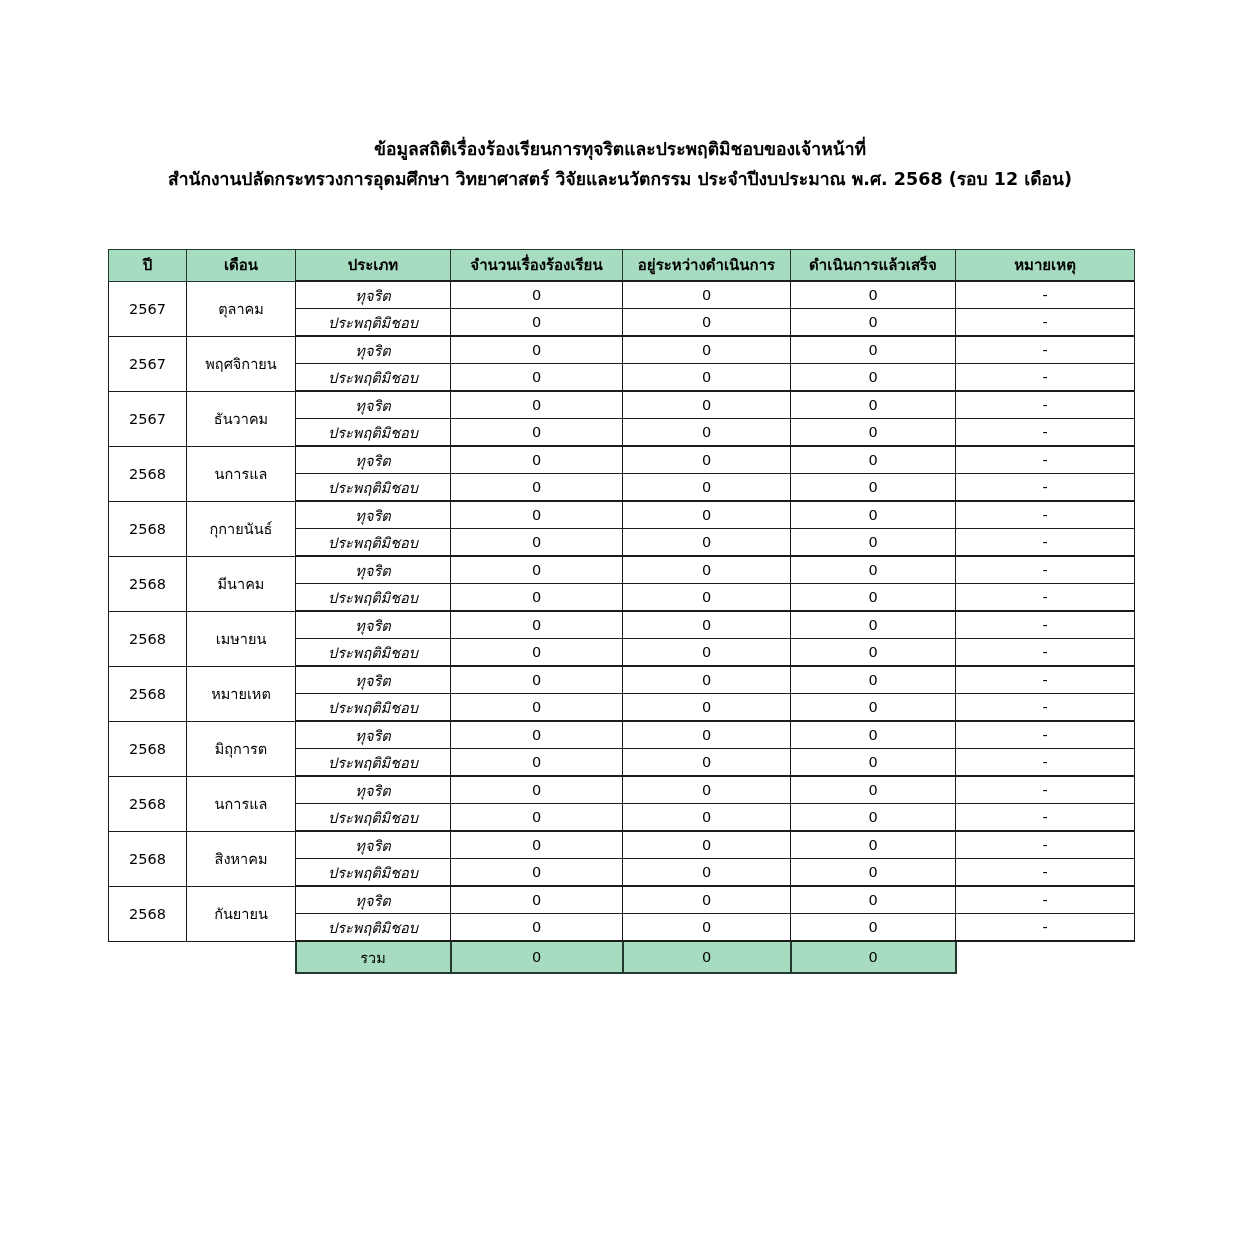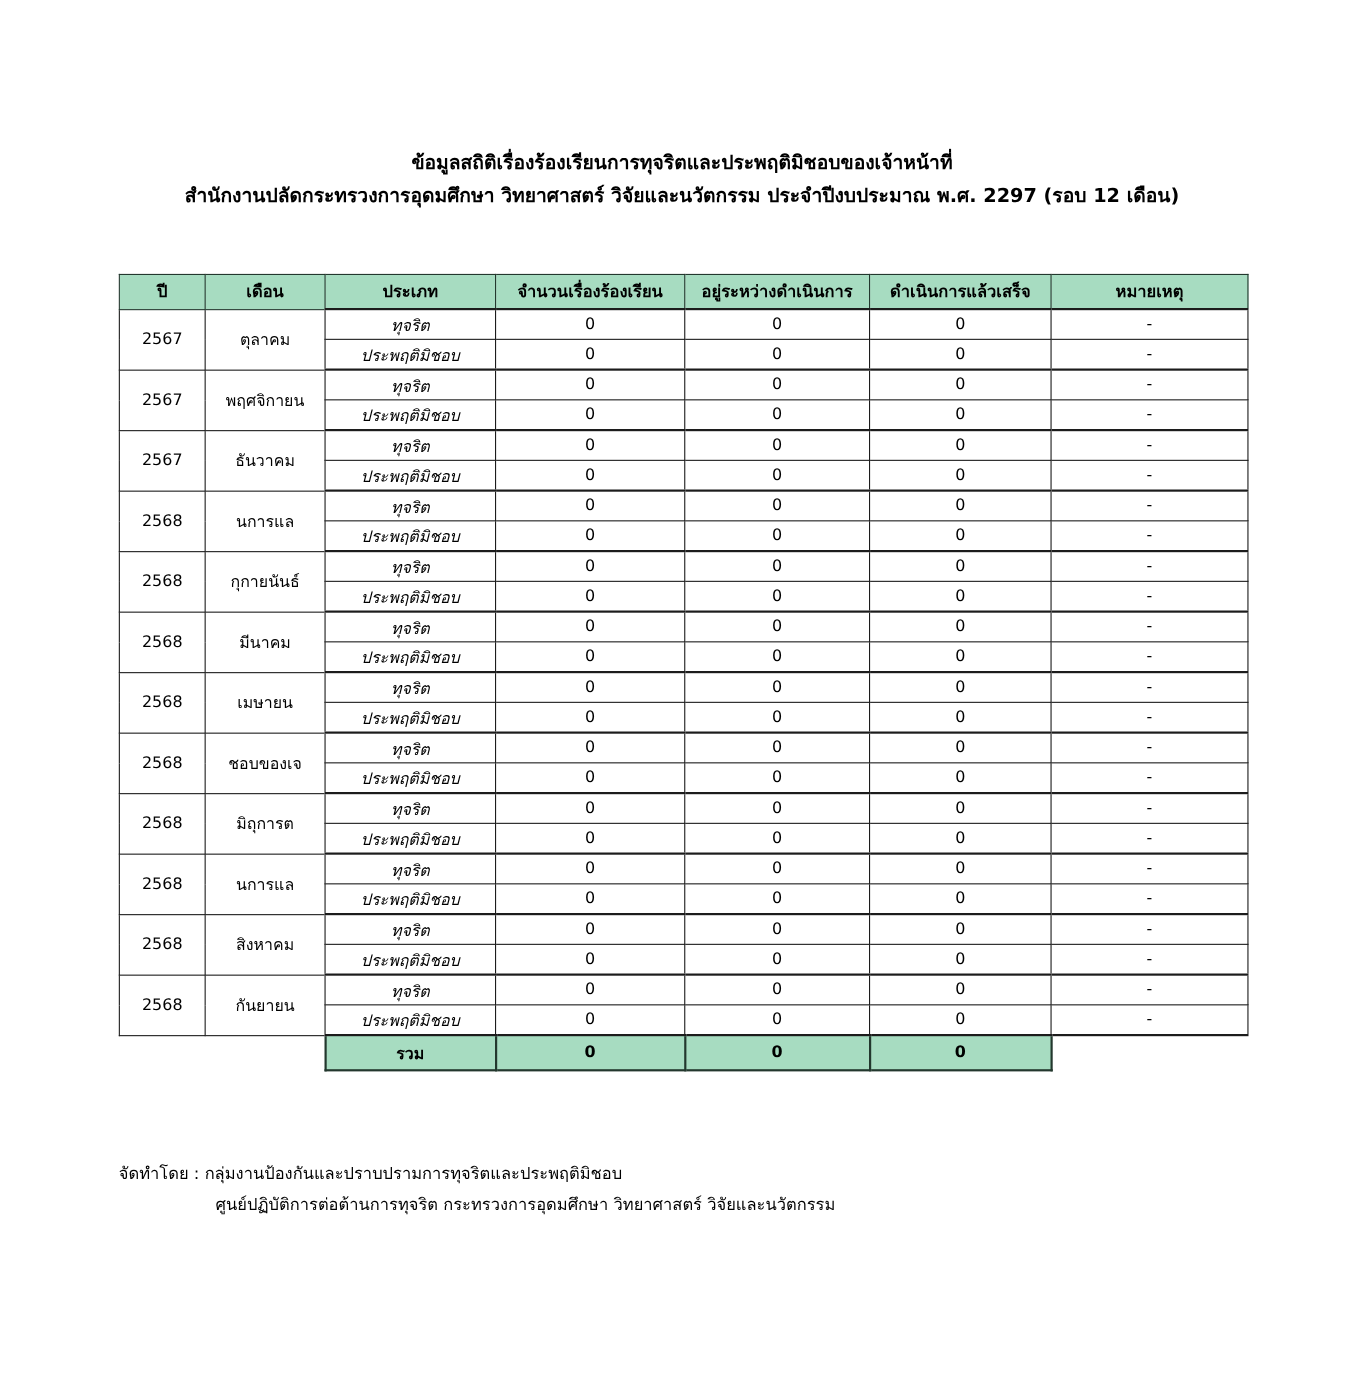--- a/index.html
+++ b/index.html
@@ -98,21 +98,21 @@
   }
   tr.row-bottom td.num-cell,
   tr.row-bottom td.type-cell,
   tr.row-bottom td.note-cell {
     border-bottom: 2px solid #1c1c1c;
   }
 
   
   tr.total-row td {
     background: #a7dcc1;
-    font-weight: bold;
+    font-weight: normal;
     height: 30px;
     border: 2px solid #23382e;
   }
   tr.total-row td.total-blank {
     background: #ffffff;
     border: none;
   }
   tr.total-row td.total-note {
     background: #ffffff;
     border: none;
@@ -132,21 +132,21 @@
     padding-left: 88px;
   }
 </style>
 </head>
 <body>
 
 <div class="page">
 
   <div class="title-block">
     <div class="title-line">ข้อมูลสถิติเรื่องร้องเรียนการทุจริตและประพฤติมิชอบของเจ้าหน้าที่</div>
-    <div class="title-line">สำนักงานปลัดกระทรวงการอุดมศึกษา วิทยาศาสตร์ วิจัยและนวัตกรรม ประจำปีงบประมาณ พ.ศ. 2297 (รอบ 12 เดือน)</div>
+    <div class="title-line">สำนักงานปลัดกระทรวงการอุดมศึกษา วิทยาศาสตร์ วิจัยและนวัตกรรม ประจำปีงบประมาณ พ.ศ. 2568 (รอบ 12 เดือน)</div>
   </div>
 
   <div class="table-wrap">
     <table class="stats">
       <colgroup>
         <col class="c-year">
           <col class="c-month">
           <col class="c-type">
         <col class="c-count">
           <col class="c-prog">
@@ -272,21 +272,21 @@
           </tr>
           <tr class="row-bottom">
             <td class="type-cell">ประพฤติมิชอบ</td>
             <td class="num-cell">0</td>
             <td class="num-cell">0</td>
             <td class="num-cell">0</td>
             <td class="note-cell">-</td>
           </tr>
           <tr class="row-top">
             <td class="year-cell" rowspan="2">2568</td>
-            <td class="month-cell" rowspan="2">ชอบของเจ</td>
+            <td class="month-cell" rowspan="2">หมายเหต</td>
             <td class="type-cell">ทุจริต</td>
             <td class="num-cell">0</td>
             <td class="num-cell">0</td>
             <td class="num-cell">0</td>
             <td class="note-cell">-</td>
           </tr>
           <tr class="row-bottom">
             <td class="type-cell">ประพฤติมิชอบ</td>
             <td class="num-cell">0</td>
             <td class="num-cell">0</td>
@@ -363,21 +363,14 @@
             <td>รวม</td>
             <td>0</td>
             <td>0</td>
             <td>0</td>
             <td class="total-note"></td>
           </tr>
         </tbody>
     </table>
   </div>
 
-  <div class="footer">
-    <div>
-      <span>จัดทำโดย :</span>
-      <span>กลุ่มงานป้องกันและปราบปรามการทุจริตและประพฤติมิชอบ</span>
-    </div>
-    <div class="footer-line-2">ศูนย์ปฏิบัติการต่อต้านการทุจริต กระทรวงการอุดมศึกษา วิทยาศาสตร์ วิจัยและนวัตกรรม</div>
-  </div>
 
 </div>
 
 </body></html>

